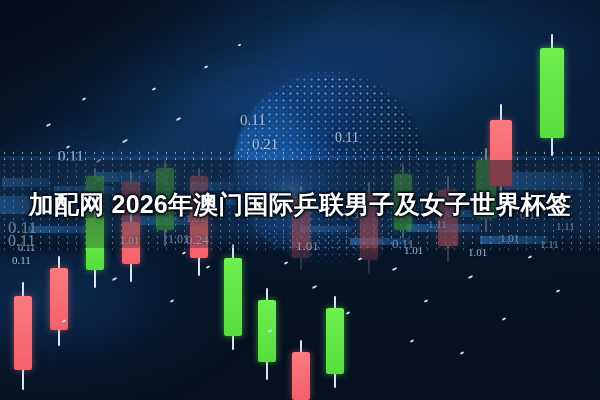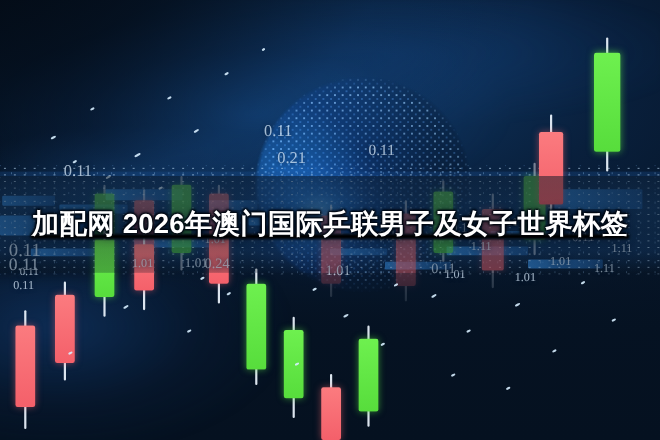--- a/index.html
+++ b/index.html
@@ -183,25 +183,23 @@
     height: 88px;
     background: linear-gradient(180deg, rgba(10,22,36,0.52) 0%, rgba(10,22,36,0.46) 55%, rgba(10,22,36,0.28) 100%);
   }
   #title-block {
     position: absolute;
     left: 0;
     right: 0;
     top: 160px;
     height: 88px;
     display: flex;
-    flex-direction: row;
-    align-items: center;
+    flex-direction: column;
     justify-content: center;
     gap: 2px;
-    text-decoration: underline;
   }
   .title-line {
     color: #ffffff;
     font-size: 25px;
     font-weight: bold;
     line-height: 31px;
     letter-spacing: 0.2px;
     text-align: center;
     white-space: nowrap;
     text-shadow:

